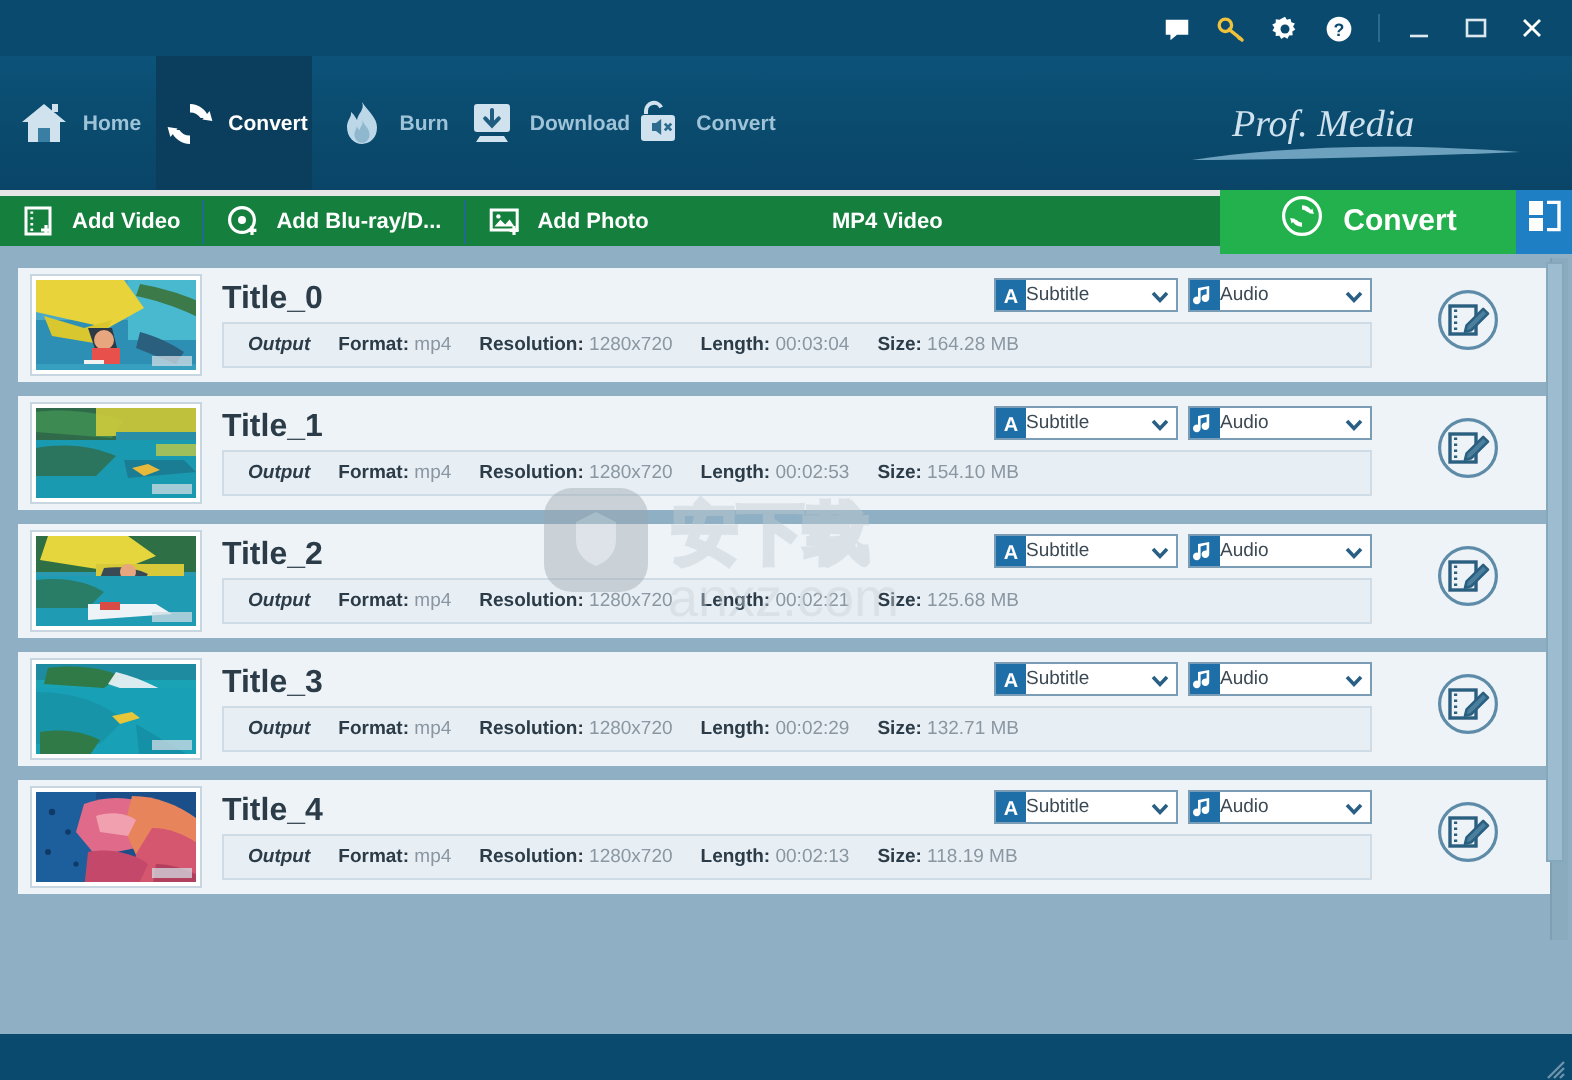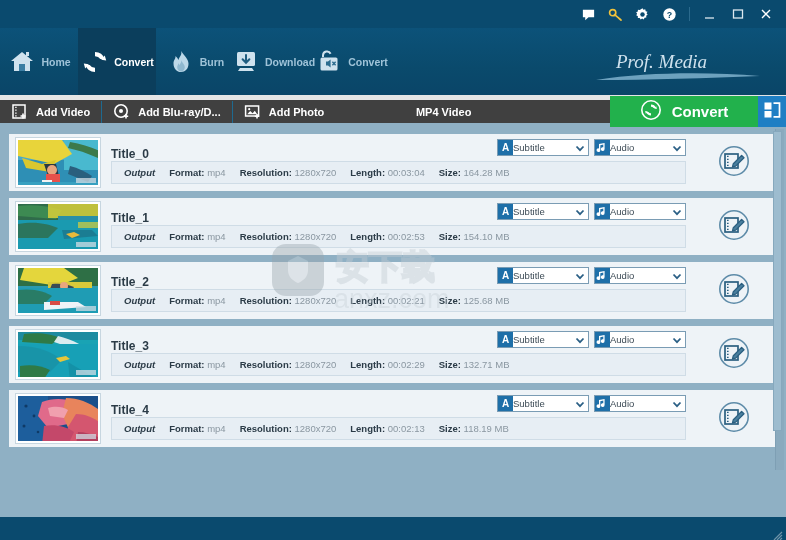--- a/index.html
+++ b/index.html
@@ -55,23 +55,23 @@
   .nav-item.active .nav-label { color: #ffffff; }
   .nav-ico { width: 30px; height: 28px; display: block; }
   .brand {
     position: absolute; right: 18px; top: 14px;
     width: 180px; height: 46px;
   }
 
   
   .toolbar {
     position: absolute; left: 0; top: 95px; width: 786px; height: 28px;
-    background: #404040;
+    background: #15803d;
     display: flex; align-items: center;
-    border-top: 5px solid #e5e5e5;
+    border-top: 3px solid #e5e5e5;
   }
   .tool-btn {
     display: flex; align-items: center; gap: 7px;
     height: 32px; padding: 0 11px; cursor: pointer;
     color: #ffffff; font-size: 11px; font-weight: bold;
   }
   .tool-div { width: 1px; height: 22px; background: #1e6a90; }
   .tool-ico { width: 18px; height: 17px; display:block; }
   .format-label {
     flex: 1; text-align: center; color: #ffffff;
@@ -117,22 +117,22 @@
     border: 2px solid #ffffff;
     outline: 1px solid #c7d6e0;
     position: relative; overflow: hidden; flex: none;
   }
   .thumb .tstamp {
     position: absolute; right: 2px; bottom: 2px;
     width: 20px; height: 5px; background: rgba(210,220,228,.75);
   }
   .row-body { flex: 1; height: 100%; position: relative; padding-left: 11px; }
   .row-title {
-    position: absolute; left: 11px; top: 13px;
-    font-size: 12px; font-weight: bold; color: #2b3b47;
+    position: absolute; left: 11px; top: 7px;
+    font-size: 16px; font-weight: bold; color: #2b3b47;
   }
   .out-strip {
     position: absolute; left: 11px; top: 27px; right: 10px; height: 23px;
     background: #e7eef4; border: 1px solid #cfdce6;
     display: flex; align-items: center; gap: 14px;
     padding: 0 12px;
     font-size: 9.5px; color: #8a97a1;
   }
   .out-strip b { color: #2b3b47; font-weight: bold; }
   .out-strip .out-word { color:#2b3b47; font-weight: bold; font-style: italic; }

